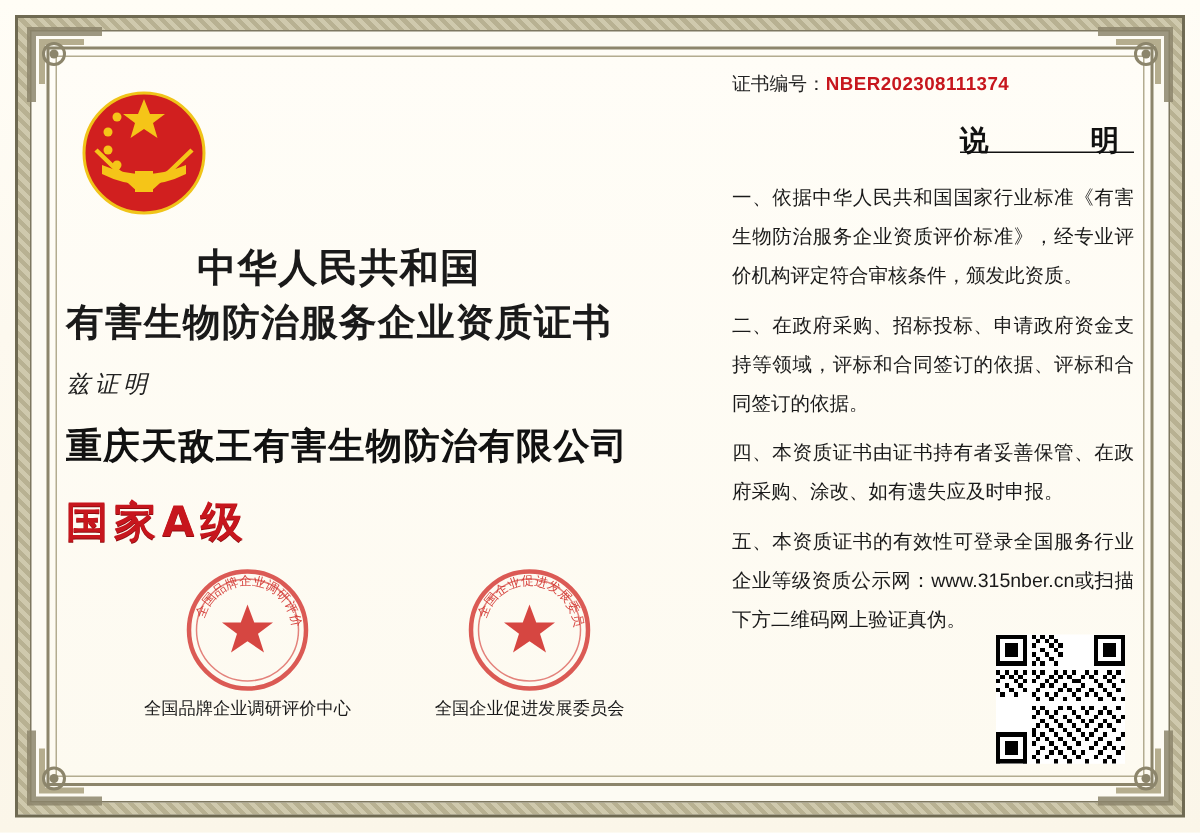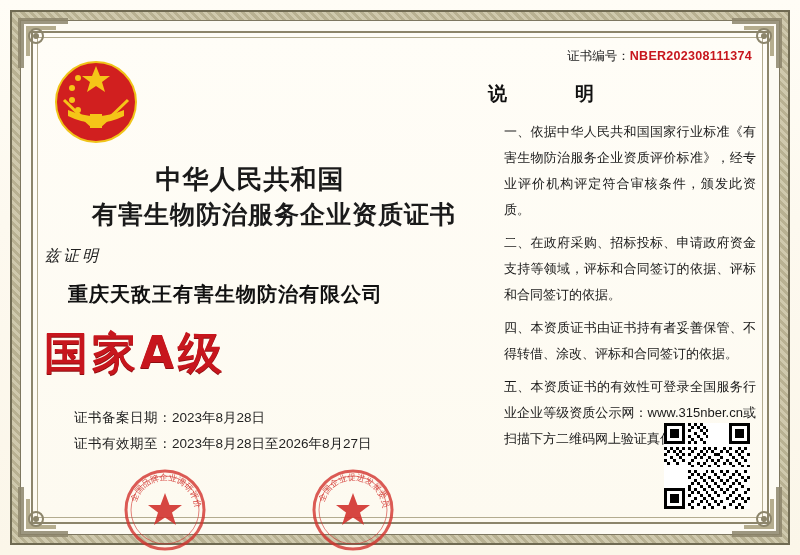--- a/index.html
+++ b/index.html
@@ -62,31 +62,30 @@
   }
   .emblem{
     margin-top:8px;width:104px;height:104px;position:relative;
   }
   .title-main{
     margin-top:6px;text-align:center;
     font-family:"DejaVu Sans","Liberation Sans",sans-serif;
     font-weight:bold;color:#1a1a1a;
     font-size:26px;line-height:1.38;letter-spacing:1px;
   }
-  .title-main .l2{font-size:25px;margin-left:48px;}
+  .title-main .l2{font-size:25px;}
   .certify{
     margin-top:14px;font-size:16px;color:#222;letter-spacing:3px;font-style:italic;
   }
   .company{
-    margin-top:14px;font-size:20px;font-weight:bold;color:#111;
+    margin-top:14px;font-size:24px;font-weight:bold;color:#111;
     letter-spacing:1px;
-    margin-left:24px;
   }
   .grade{
-    margin-top:16px;font-size:44px;font-weight:bold;
+    margin-top:16px;font-size:28px;font-weight:bold;
     color:#c7161d;letter-spacing:4px;
     text-shadow:0 1px 0 #8d0d10;
     font-family:"DejaVu Sans","Liberation Sans",sans-serif;
   }
   .dates{
     margin-top:22px;font-size:13.5px;color:#1f1f1f;line-height:1.9;
     align-self:flex-start;margin-left:30px;
   }
   .dates .row{white-space:nowrap;}
   .dates .lbl{letter-spacing:0.5px;}
@@ -98,32 +97,32 @@
   .seal{width:86px;height:86px;position:relative;}
   .seal-label{
     margin-top:2px;font-size:11.5px;color:#1b1b1b;white-space:nowrap;
   }
 
   
   .right{
     flex:1;position:relative;padding-left:14px;padding-top:4px;
   }
   .certno{
-    text-align:right;font-size:12.5px;color:#222;margin-right:4px;
+    font-size:12.5px;color:#222;margin-right:4px;
   }
   .certno .num{color:#c7161d;font-weight:bold;letter-spacing:0.3px;}
   .notice-title{
-    text-align:left;margin-top:16px;font-size:19px;font-weight:bold;
-    letter-spacing:10px;color:#111;
+    text-align:right;margin-top:16px;font-size:19px;font-weight:bold;
+    letter-spacing:10px;color:#111;text-decoration:underline;
   }
   .notice{
     margin-top:12px;font-size:13px;line-height:2.0;color:#1a1a1a;
     text-align:justify;
   }
-  .notice p{margin:0 0 7px 16px;text-indent:0;}
+  .notice p{margin:0 0 7px 0;text-indent:0;}
   .qr{
     position:absolute;right:6px;bottom:2px;width:86px;height:86px;
     background:#fff;
   }
   .qr svg{display:block;}
 </style>
 </head>
 <body>
 
 <div class="cert">
@@ -189,28 +188,20 @@
         <div class="l1">中华人民共和国</div>
         <div class="l2">有害生物防治服务企业资质证书</div>
       </div>
 
       <div class="certify">兹证明</div>
 
       <div class="company">重庆天敌王有害生物防治有限公司</div>
 
       <div class="grade">国家A级</div>
 
-      <div class="dates">
-        <div class="row">
-          <span class="lbl">证书备案日期：</span><span>2023年8月28日</span>
-        </div>
-        <div class="row">
-          <span class="lbl">证书有效期至：</span><span>2023年8月28日至2026年8月27日</span>
-        </div>
-      </div>
 
       <div class="seals">
         <div class="seal-wrap">
           <div class="seal">
             <svg width="86" height="86" viewBox="0 0 86 86">
               <circle cx="43" cy="43" r="39" fill="none" stroke="#d2322d" stroke-width="3" opacity="0.8"></circle>
               <circle cx="43" cy="43" r="34" fill="none" stroke="#d2322d" stroke-width="1" opacity="0.6"></circle>
               <path d="M43 26 L47.5 38 L60 38 L50 45.5 L54 58 L43 50.5 L32 58 L36 45.5 L26 38 L38.5 38 Z" fill="#d2322d" opacity="0.9"></path>
               <path id="sealArc1" d="M13 43 A30 30 0 0 1 73 43" fill="none"></path>
               <text font-size="8.5" fill="#d2322d" opacity="0.9">
@@ -241,21 +232,21 @@
     <div class="right">
       <div class="certno">
         <span>证书编号：</span><span class="num">NBER202308111374</span>
       </div>
 
       <div class="notice-title">说　　明</div>
 
       <div class="notice">
         <p>一、依据中华人民共和国国家行业标准《有害生物防治服务企业资质评价标准》，经专业评价机构评定符合审核条件，颁发此资质。</p>
         <p>二、在政府采购、招标投标、申请政府资金支持等领域，评标和合同签订的依据、评标和合同签订的依据。</p>
-        <p>四、本资质证书由证书持有者妥善保管、不得转借、涂改、评标和合同签订的依据。</p>
+        <p>四、本资质证书由证书持有者妥善保管、在政府采购、涂改、如有遗失应及时申报。</p>
         <p>五、本资质证书的有效性可登录全国服务行业企业等级资质公示网：www.315nber.cn或扫描下方二维码网上验证真伪。</p>
       </div>
 
       <div class="qr">
         <svg width="86" height="86" viewBox="0 0 29 29" shape-rendering="crispEdges">
           <rect width="29" height="29" fill="#ffffff"></rect>
           <g fill="#000000">
             <rect x="0" y="0" width="7" height="1"></rect>
               <rect x="0" y="6" width="7" height="1"></rect>
             <rect x="0" y="0" width="1" height="7"></rect>

